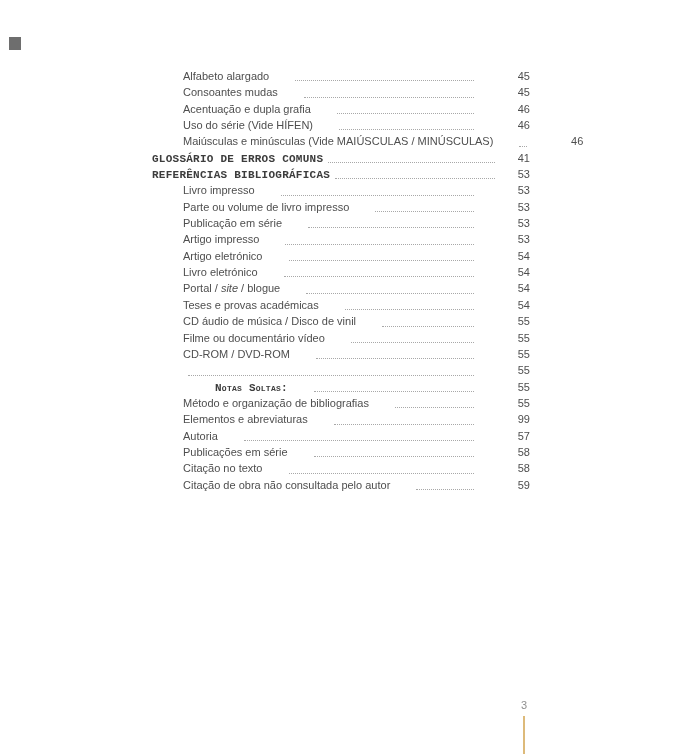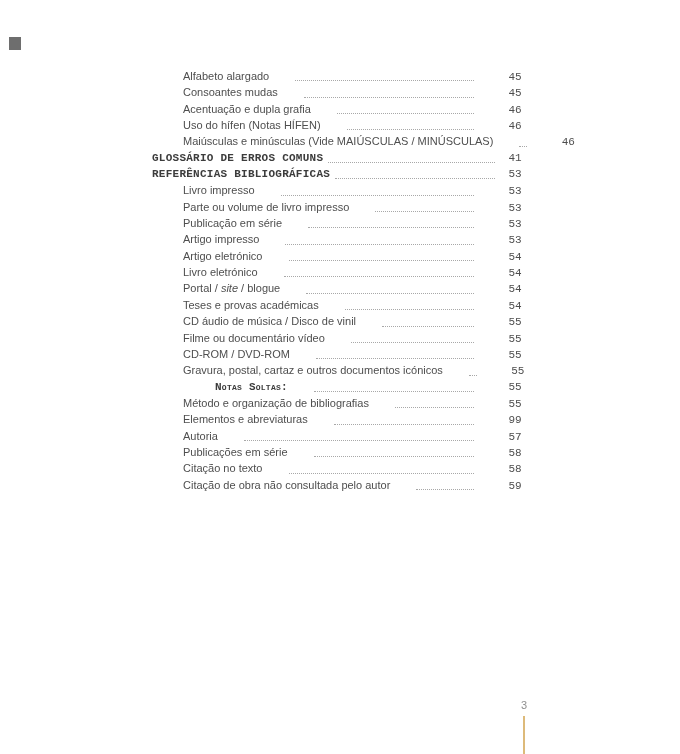--- a/index.html
+++ b/index.html
@@ -47,23 +47,22 @@
     flex:1;
     min-width:8px;
     height:0;
     border-bottom:1px dotted var(--leader);
     align-self:flex-end;
     margin:0 5px 3px 5px;
   }
   .pagenum{
     flex:none;
     width:30px;
-    text-align:center;
+    text-align:right;
     color:var(--body-ink);
-    font-family:Liberation Mono, monospace;
   }
   .footer-num{
     position:absolute;
     top:699px;left:505px;width:22px;
     text-align:right;
     font-size:11px;
     color:var(--footer-ink);
   }
   .accent-line{
     position:absolute;
@@ -87,21 +86,21 @@
         <span class="label">Consoantes mudas</span>
         <span class="leader"></span>
         <span class="pagenum">45</span>
       </div>
       <div class="toc-row level-2">
         <span class="label">Acentuação e dupla grafia</span>
         <span class="leader"></span>
         <span class="pagenum">46</span>
       </div>
       <div class="toc-row level-2">
-        <span class="label">Uso do hífen (Notas HÍFEN)</span>
+        <span class="label">Uso do série (Vide HÍFEN)</span>
         <span class="leader"></span>
         <span class="pagenum">46</span>
       </div>
       <div class="toc-row level-2">
         <span class="label">Maiúsculas e minúsculas (Vide MAIÚSCULAS / MINÚSCULAS)</span>
         <span class="leader"></span>
         <span class="pagenum">46</span>
       </div>
       <div class="toc-row level-1 bold">
         <span class="label">GLOSSÁRIO DE ERROS COMUNS</span>
@@ -162,21 +161,20 @@
         <span class="label">Filme ou documentário vídeo</span>
         <span class="leader"></span>
         <span class="pagenum">55</span>
       </div>
       <div class="toc-row level-2">
         <span class="label">CD-ROM / DVD-ROM</span>
         <span class="leader"></span>
         <span class="pagenum">55</span>
       </div>
       <div class="toc-row level-2">
-        <span class="label">Gravura, postal, cartaz e outros documentos icónicos</span>
         <span class="leader"></span>
         <span class="pagenum">55</span>
       </div>
       <div class="toc-row level-2 bold smallcaps">
         <span class="label">Notas Soltas:</span>
         <span class="leader"></span>
         <span class="pagenum">55</span>
       </div>
       <div class="toc-row level-2">
         <span class="label">Método e organização de bibliografias</span>

